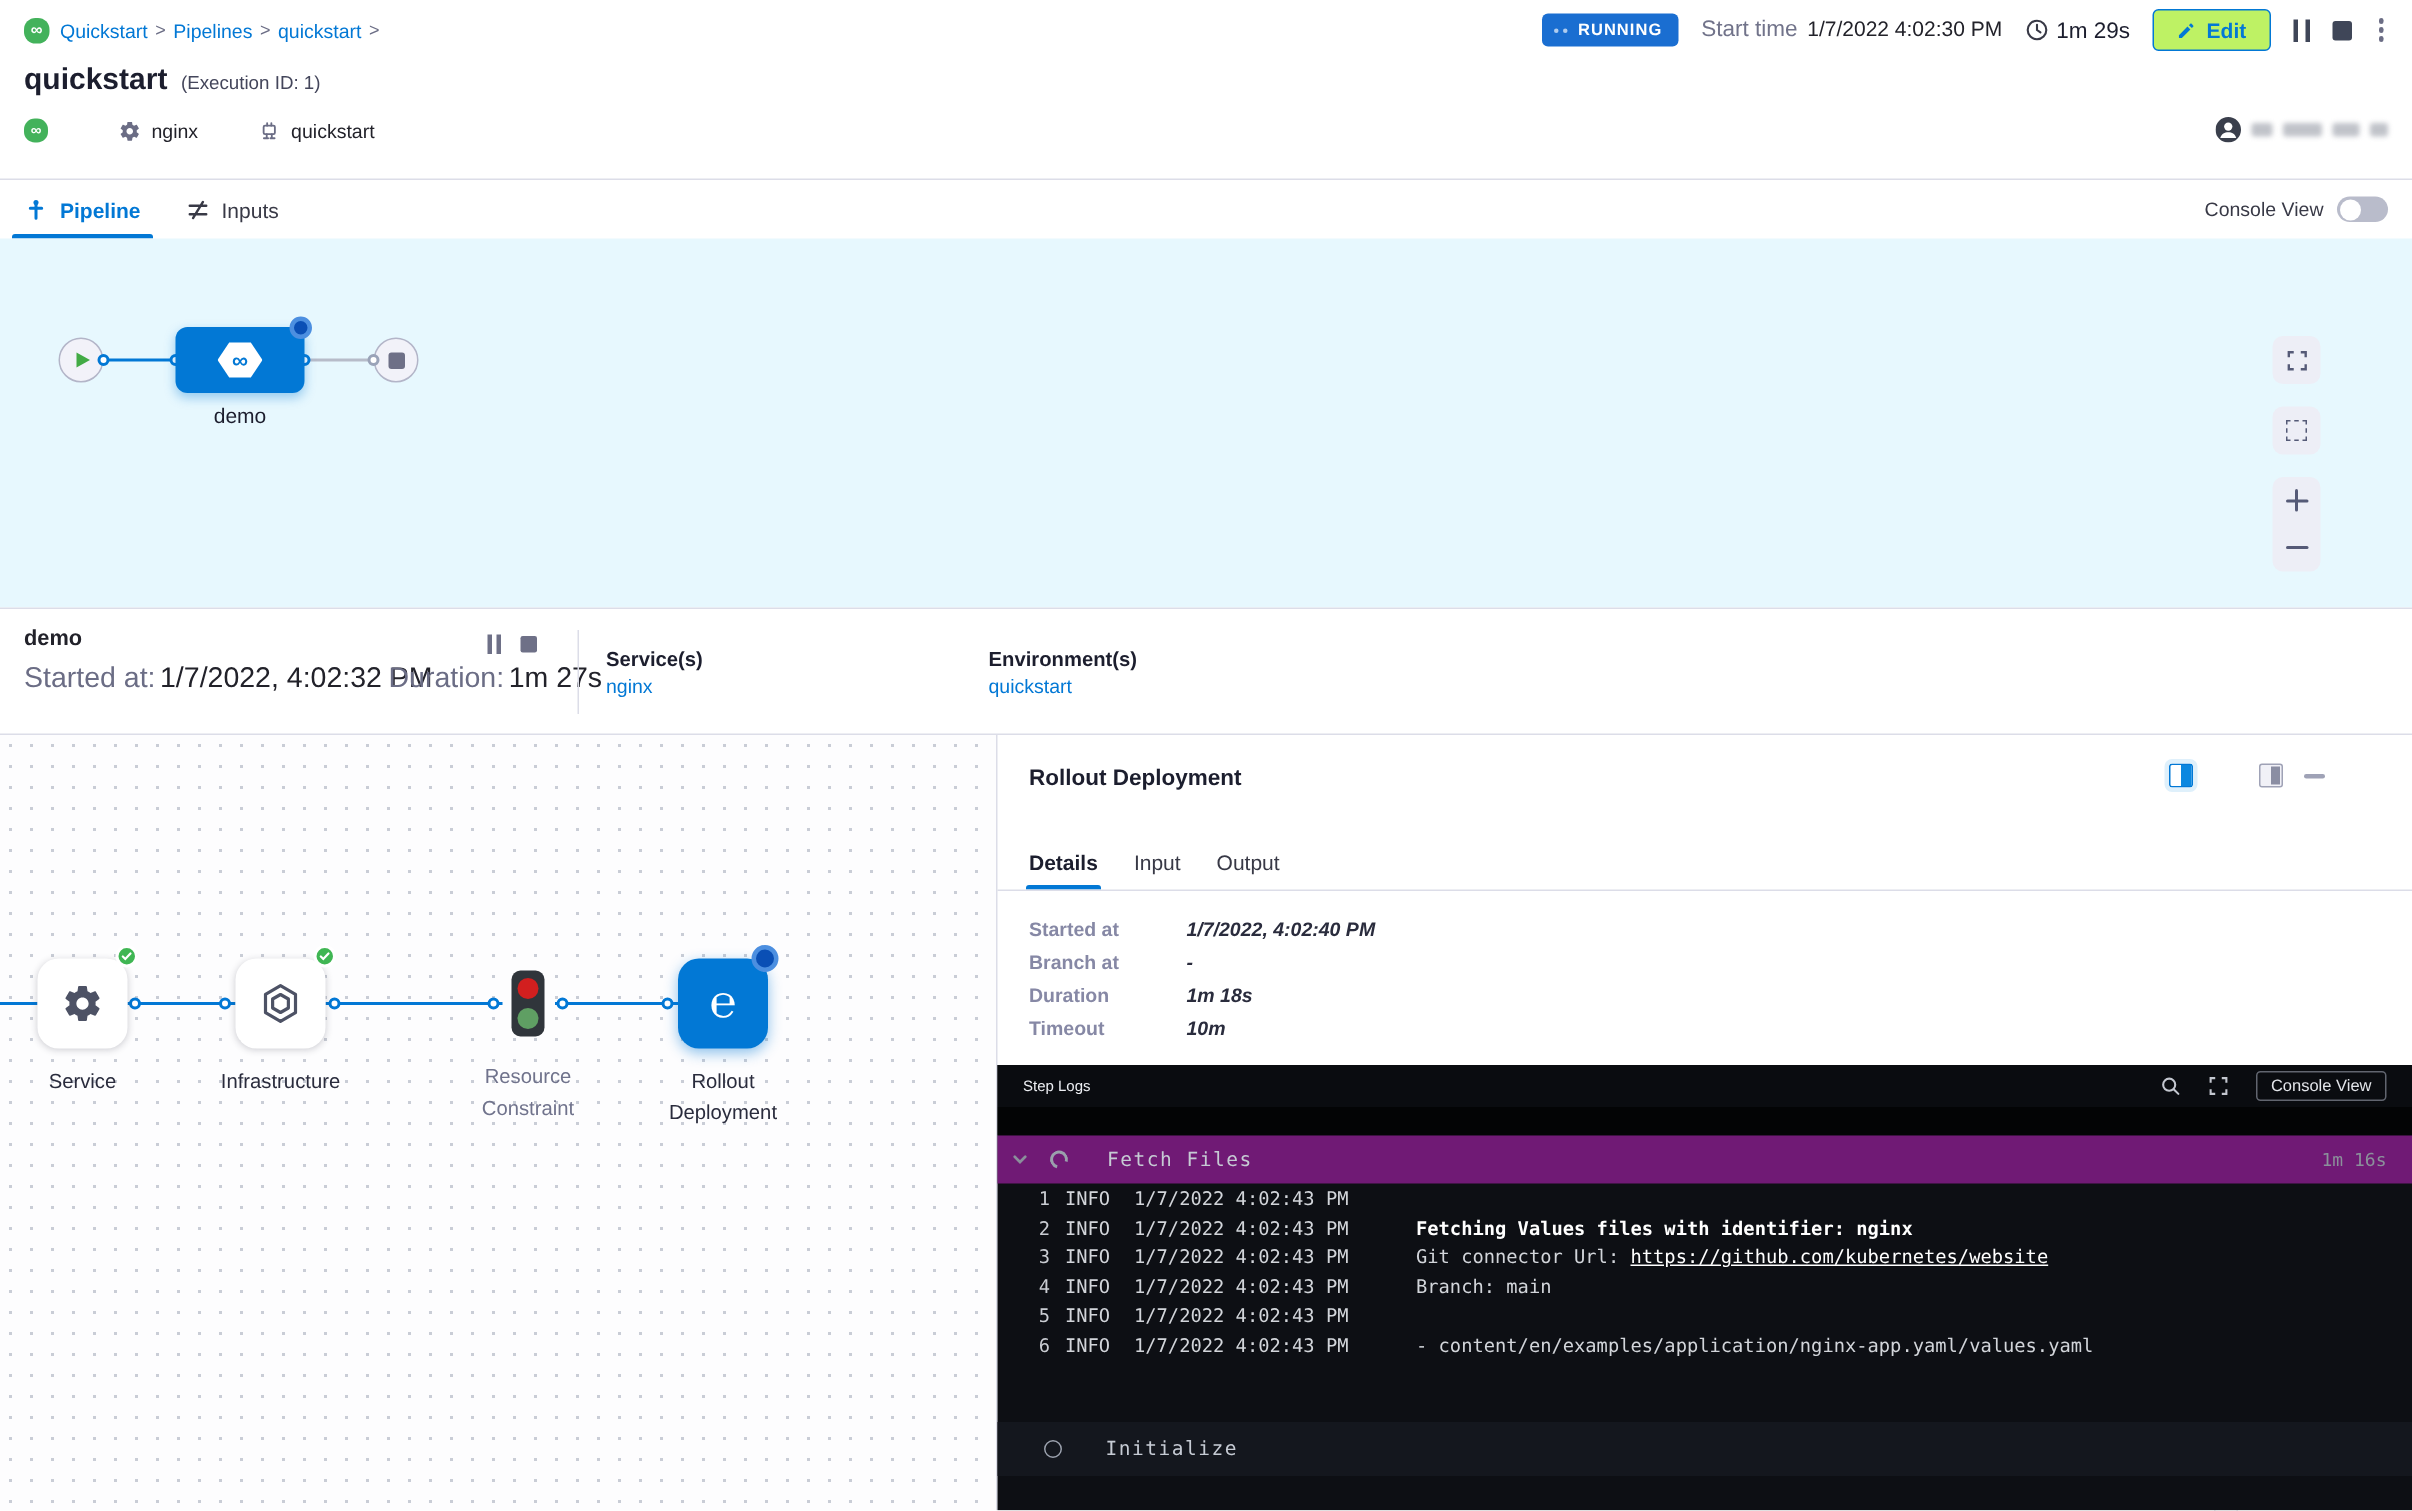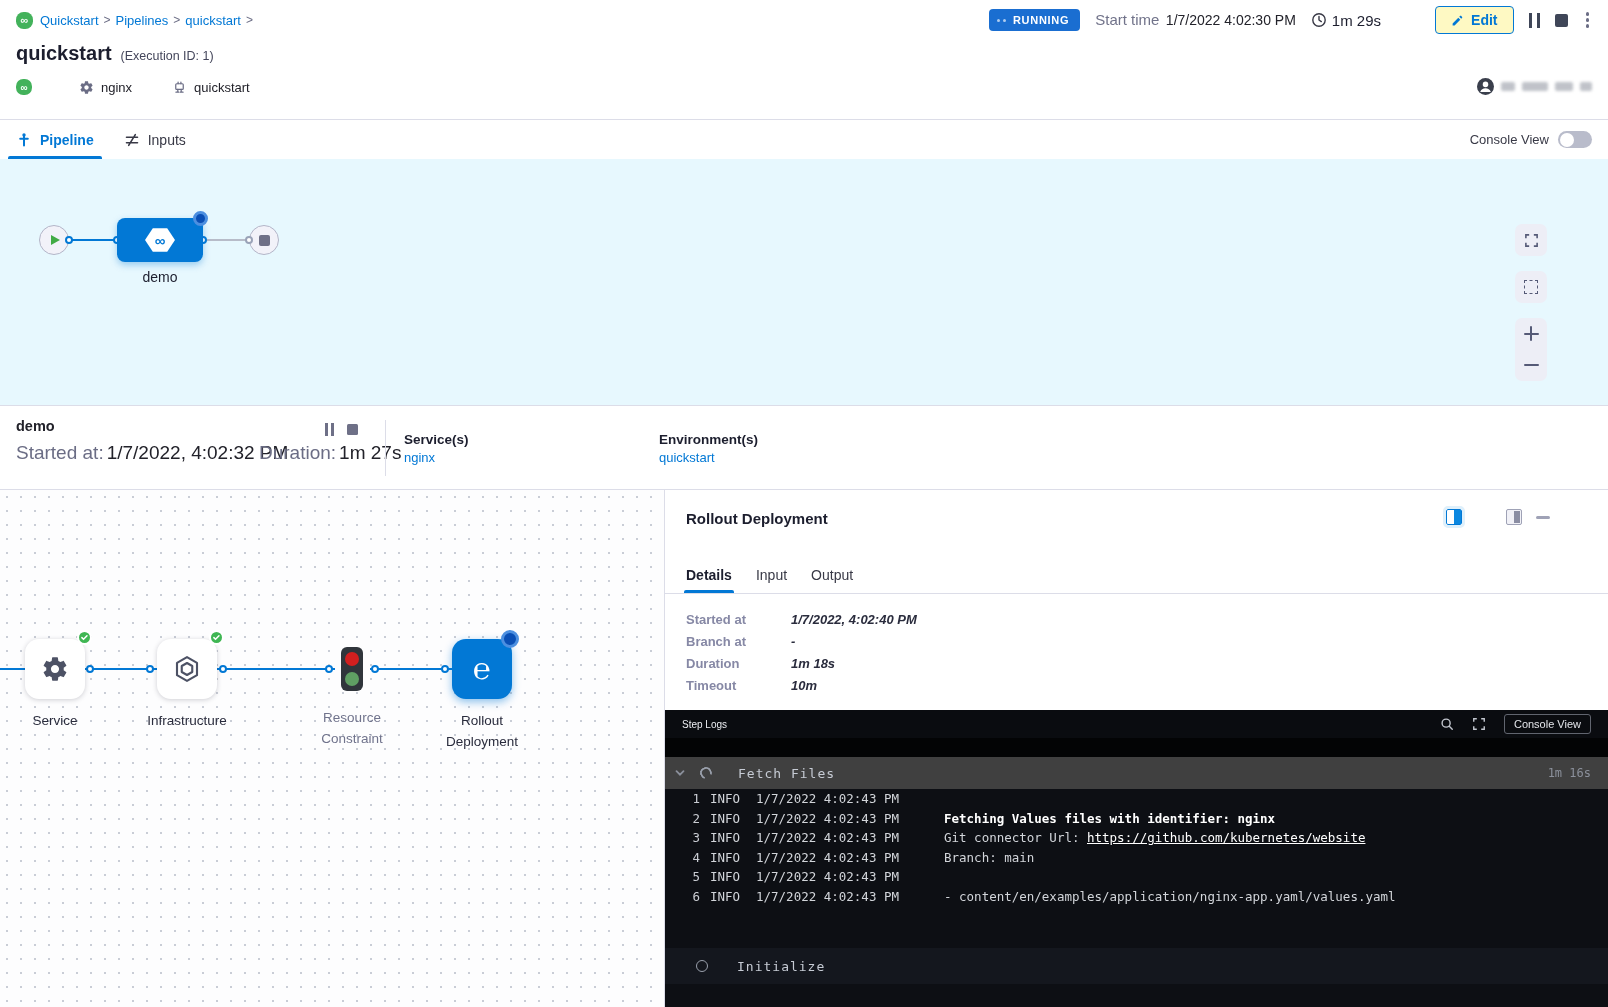--- a/index.html
+++ b/index.html
@@ -11,21 +11,21 @@
   .logo { width: 17px; height: 17px; border-radius: 45%; background: #43b25b; color: #fff; display: flex; align-items: center; justify-content: center; font-size: 11px; font-weight: 700; margin-right: 7px; }
   .crumb { color: #0278d5; font-size: 13px; cursor: pointer; }
   .crumb-sep { color: #6b6d85; font-size: 12px; margin: 0 5px; }
   .top-right { margin-left: auto; display: flex; align-items: center; gap: 15px; }
   .badge-running { background: #1a6ed1; color: #fff; font-size: 11px; font-weight: 700; letter-spacing: .7px; padding: 5px 11px 5px 8px; border-radius: 4px; display: flex; align-items: center; gap: 7px; }
   .badge-dots { display: flex; gap: 2.5px; }
   .badge-dots i { width: 3px; height: 3px; border-radius: 50%; background: rgba(255,255,255,.65); }
   .starttime-label { color: #71738a; font-size: 15px; }
   .starttime-value { color: #22222a; font-size: 14px; margin-left: 2px; text-align: center; }
   .elapsed { display: flex; align-items: center; gap: 5px; font-size: 15px; color: #1c1e2e; }
-  .btn-edit { display: flex; align-items: center; gap: 7px; border: 1px solid #0278d5; color: #0278d5; font-weight: 700; font-size: 14px; padding: 5px 15px; border-radius: 4px; background: #fef9c3; cursor: pointer; margin-left: 39px; }
+  .btn-edit { display: flex; align-items: center; gap: 7px; border: 1px solid #0278d5; color: #0278d5; font-weight: 700; font-size: 14px; padding: 5px 15px; border-radius: 4px; background: #bef264; cursor: pointer; }
   .icon-pause { width: 11px; height: 15px; border-left: 3.5px solid #3f4658; border-right: 3.5px solid #3f4658; }
   .icon-stop { width: 13px; height: 13px; background: #3f4658; border-radius: 2px; }
   .kebab { display: flex; flex-direction: column; gap: 2.5px; padding: 3px; cursor: pointer; }
   .kebab i { width: 3.5px; height: 3.5px; border-radius: 50%; background: #6b6d85; }
 
   
   .title-row { position: absolute; top: 42px; left: 16px; display: flex; align-items: baseline; gap: 9px; }
   .title-row h1 { font-size: 20px; font-weight: 700; color: #1c1e2e; }
   .exec-id { font-size: 12.5px; color: #44465b; }
   .tags-row { position: absolute; top: 79px; left: 16px; display: flex; align-items: center; gap: 11px; font-size: 13px; color: #22222a; }
@@ -110,21 +110,21 @@
   .dlabel { color: #8688a5; font-weight: 600; }
   .dvalue { color: #2a2c3d; font-weight: 600; font-style: italic; }
 
   
   .console { position: absolute; left: 0; right: 0; top: 220px; bottom: 0; background: #0d0f14; font-family: "DejaVu Sans Mono", monospace; }
   .console-header { position: absolute; top: 0; left: 0; right: 0; height: 28px; background: #0a0c10; display: flex; align-items: center; padding: 0 17px; }
   .console-header .ttl { font-family: "Liberation Sans", sans-serif; font-size: 10px; color: #eceef2; }
   .ch-right { margin-left: auto; display: flex; align-items: center; gap: 18px; color: #c3c7cf; }
   .btn-consoleview { border: 1px solid #61656f; border-radius: 3px; font-size: 11px; padding: 3px 9px; color: #e3e5ea; font-family: "Liberation Sans", sans-serif; background: transparent; cursor: pointer; }
   .strip { position: absolute; top: 28px; left: 0; right: 0; height: 19px; background: #030405; }
-  .sect { position: absolute; top: 47px; left: 0; right: 0; height: 32px; background: #404040; display: flex; align-items: center; padding: 0 17px 0 9px; color: #c6cbd4; font-size: 13px; cursor: pointer; }
+  .sect { position: absolute; top: 47px; left: 0; right: 0; height: 32px; background: #701a75; display: flex; align-items: center; padding: 0 17px 0 9px; color: #c6cbd4; font-size: 13px; cursor: pointer; }
   .sect .spinner { width: 12px; height: 12px; border: 2px solid #9aa0ac; border-bottom-color: transparent; border-radius: 50%; transform: rotate(-30deg); margin-left: 14px; }
   .sect .sname { margin-left: 26px; letter-spacing: 1px; }
   .sect .sdur { margin-left: auto; color: #8b909b; font-size: 12px; }
   .loglines { position: absolute; top: 79px; left: 0; right: 0; }
   .log-row { display: flex; align-items: center; height: 19.5px; font-size: 12.5px; color: #d2d5da; padding-left: 20px; white-space: pre; }
   .ln { width: 15px; text-align: right; color: #c9ccd2; flex: none; }
   .lvl { width: 36px; margin-left: 10px; flex: none; }
   .lt { width: 188px; margin-left: 10px; flex: none; }
   .cont { margin-left: 259px; }
   .lbold { font-weight: 700; color: #fff; }

